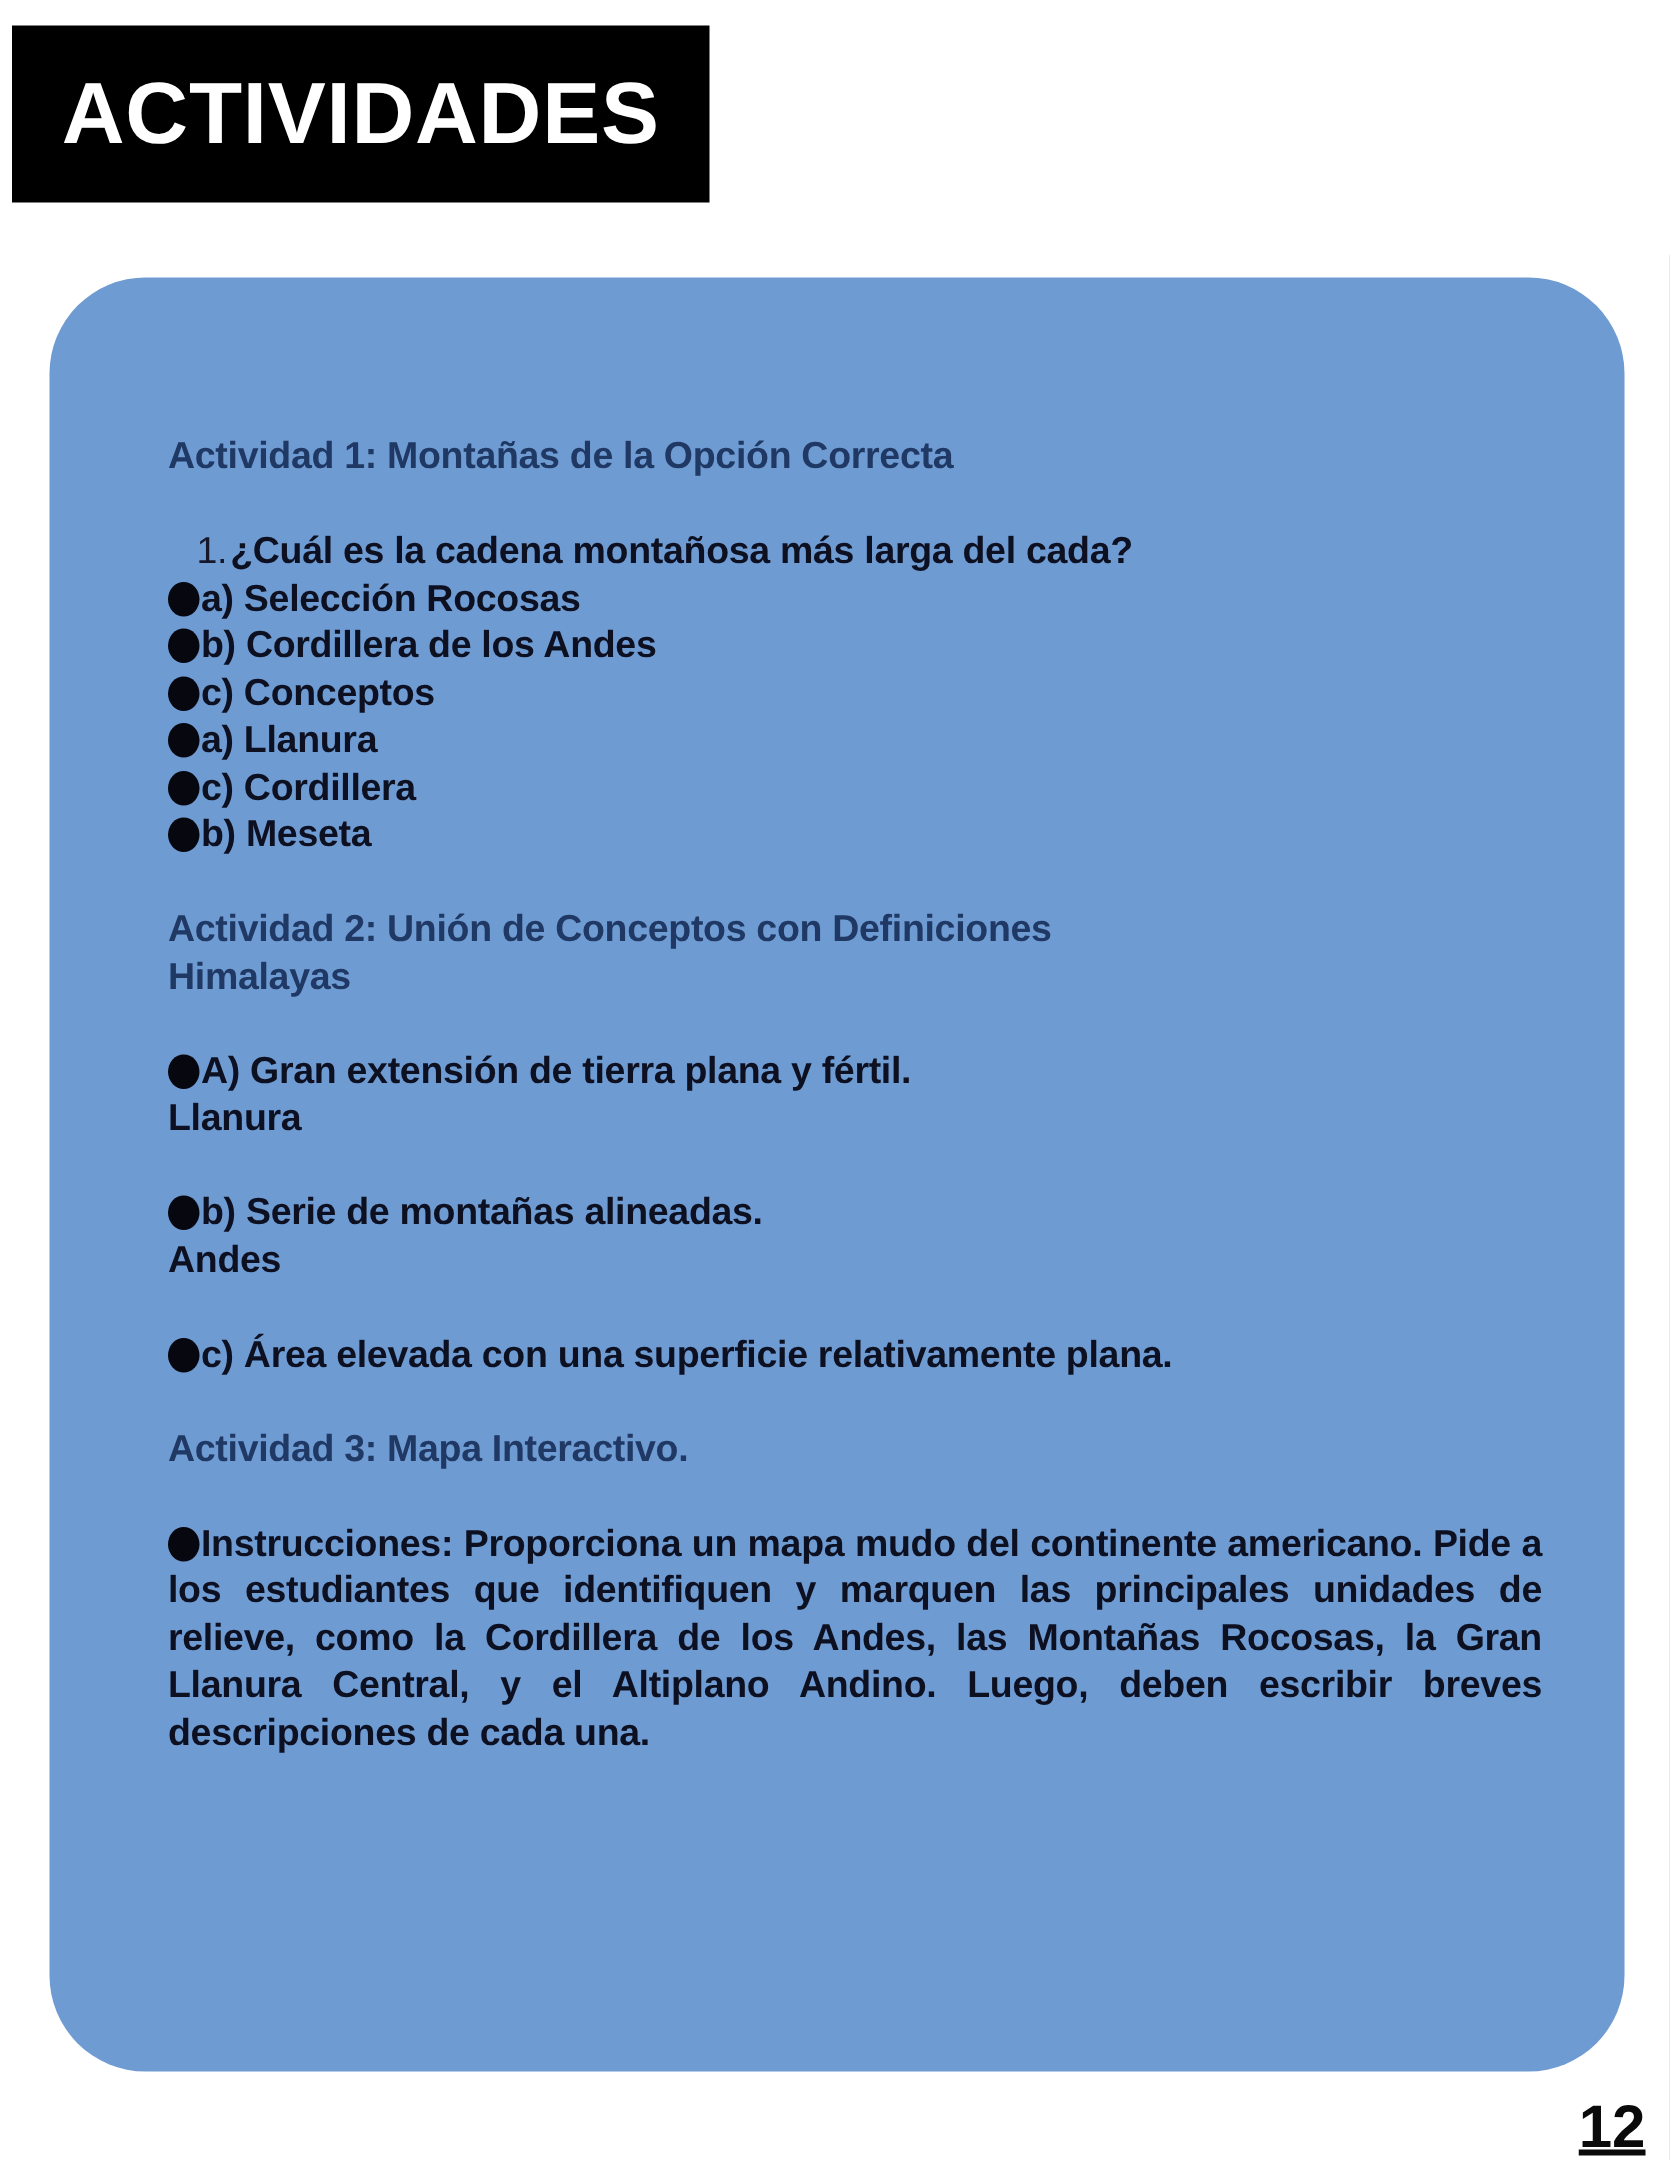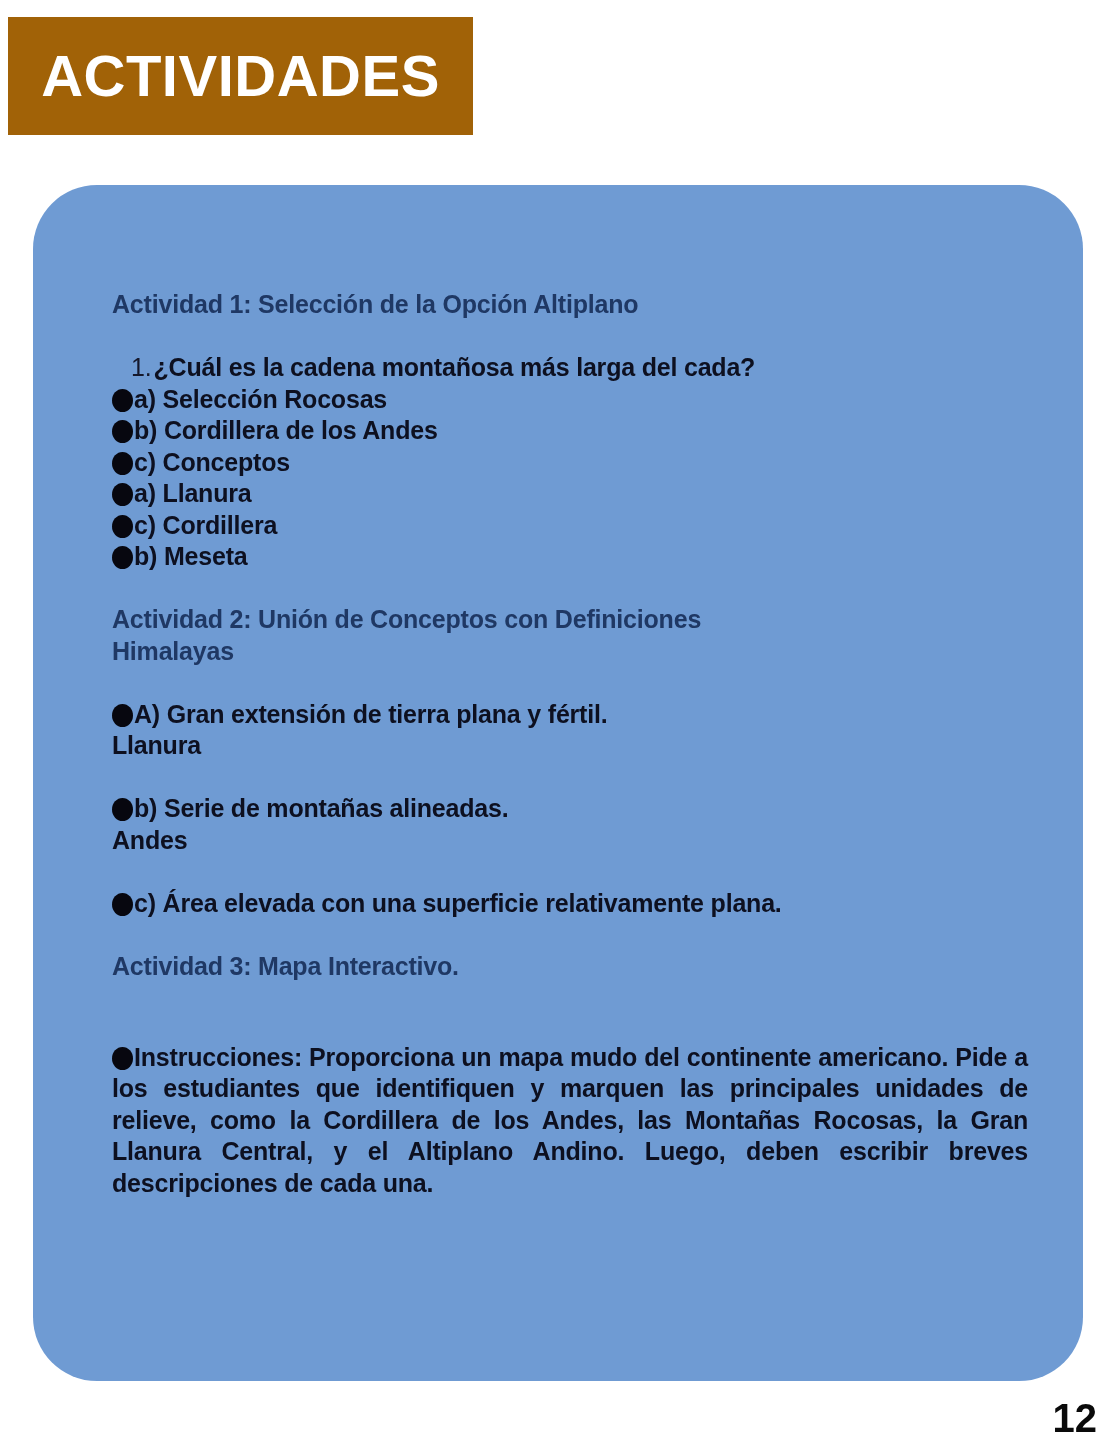--- a/index.html
+++ b/index.html
@@ -17,21 +17,21 @@
     height: 1440px;
     background: #ffffff;
   }
   
   .banner {
     position: absolute;
     left: 8px;
     top: 17px;
     width: 465px;
     height: 118px;
-    background: #a16207;
+    background: #000000;
     display: flex;
     align-items: center;
     justify-content: center;
   }
   .banner .title {
     color: #ffffff;
     font-weight: bold;
     font-size: 58px;
     letter-spacing: 0.5px;
     line-height: 1;
@@ -76,44 +76,44 @@
     display: inline-block;
     width: 21px;
     height: 23px;
     background: #07070f;
     border-radius: 50%;
     vertical-align: -4px;
     margin-right: 1px;
   }
   .para {
     text-align: justify;
-    margin-top: 28px;
   }
   .page-number {
     position: absolute;
     right: 16px;
     bottom: 2px;
     font-size: 40px;
     font-weight: bold;
     color: #0a0a0a;
     line-height: 1;
+    text-decoration: underline;
   }
 </style>
 </head>
 <body>
 
 <div class="page">
 
   <div class="banner">
     <span class="title">ACTIVIDADES</span>
   </div>
 
   <div class="panel">
     <div class="content" id="panel-content">
-        <div class="line heading"><span>Actividad 1: Selección de la Opción Altiplano</span></div>
+        <div class="line heading"><span>Actividad 1: Montañas de la Opción Correcta</span></div>
         <div class="spacer"></div>
         <div class="line numbered"><span class="num">1.</span><span>¿Cuál es la cadena montañosa más larga del cada?</span></div>
         <div class="line"><span class="dot"></span><span>a) Selección Rocosas</span></div>
         <div class="line"><span class="dot"></span><span>b) Cordillera de los Andes</span></div>
         <div class="line"><span class="dot"></span><span>c) Conceptos</span></div>
         <div class="line"><span class="dot"></span><span>a) Llanura</span></div>
         <div class="line"><span class="dot"></span><span>c) Cordillera</span></div>
         <div class="line"><span class="dot"></span><span>b) Meseta</span></div>
         <div class="spacer"></div>
         <div class="line heading"><span>Actividad 2: Unión de Conceptos con Definiciones</span></div>

